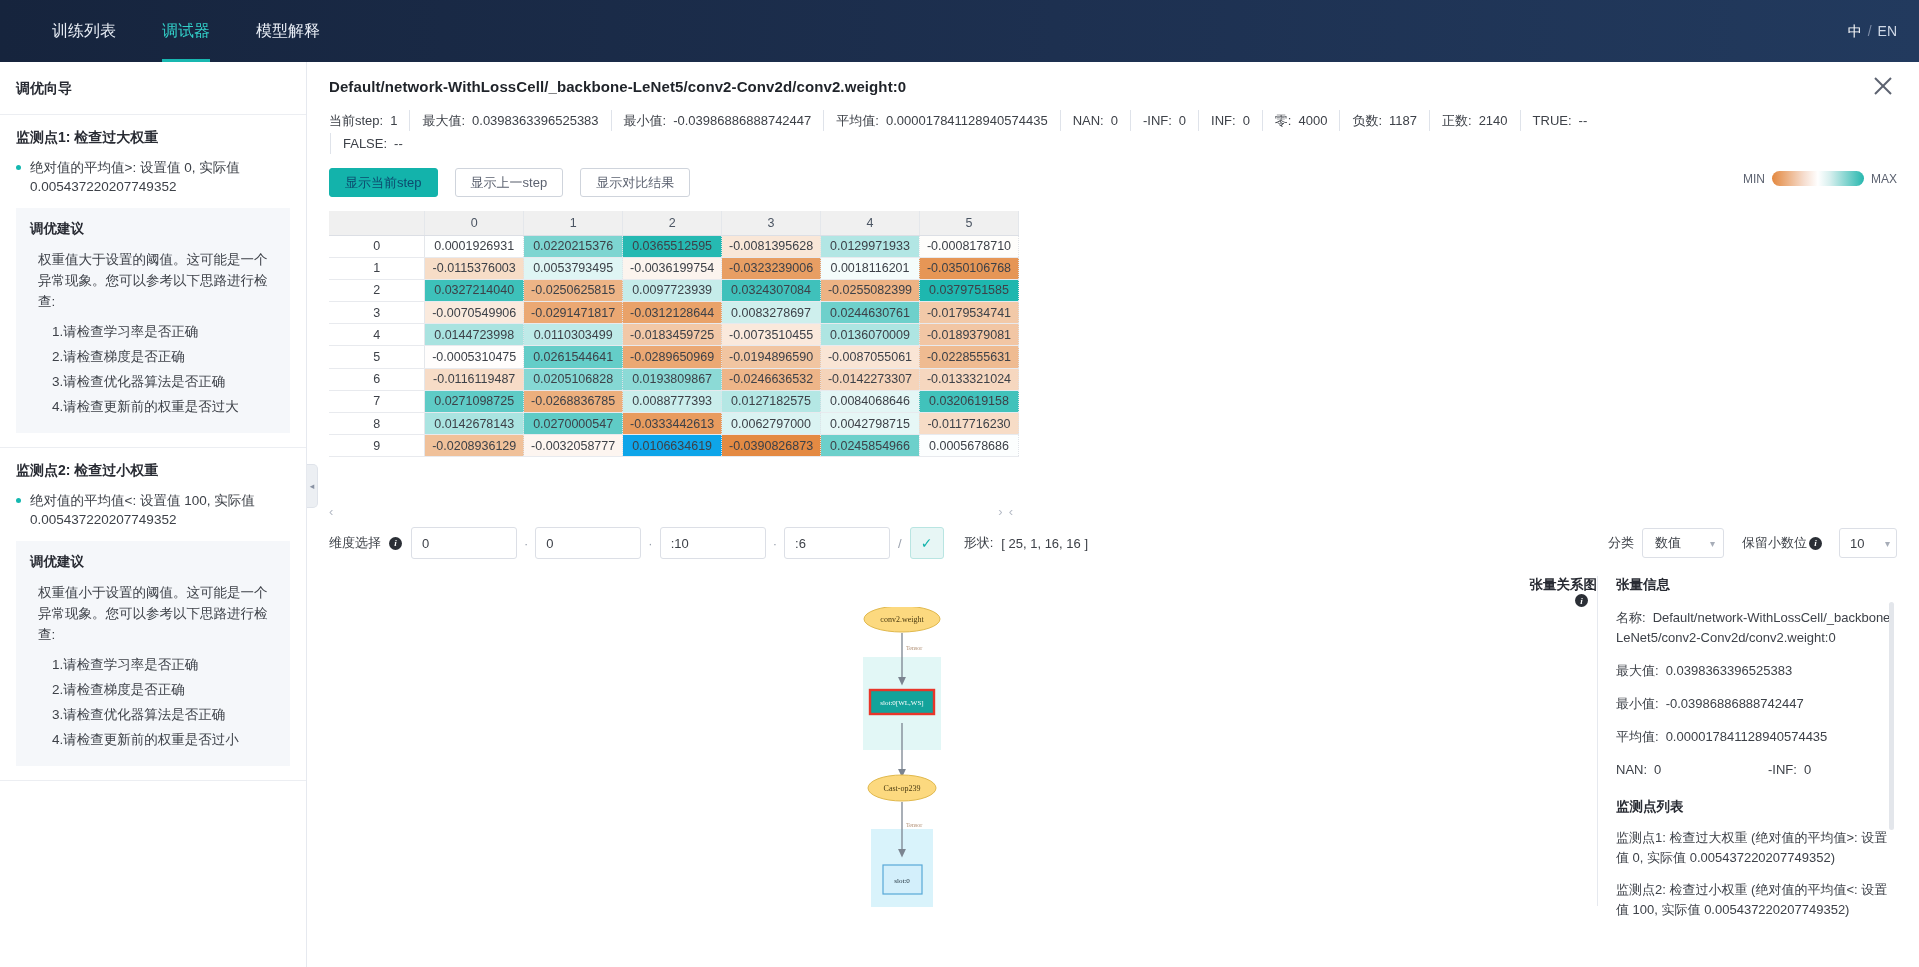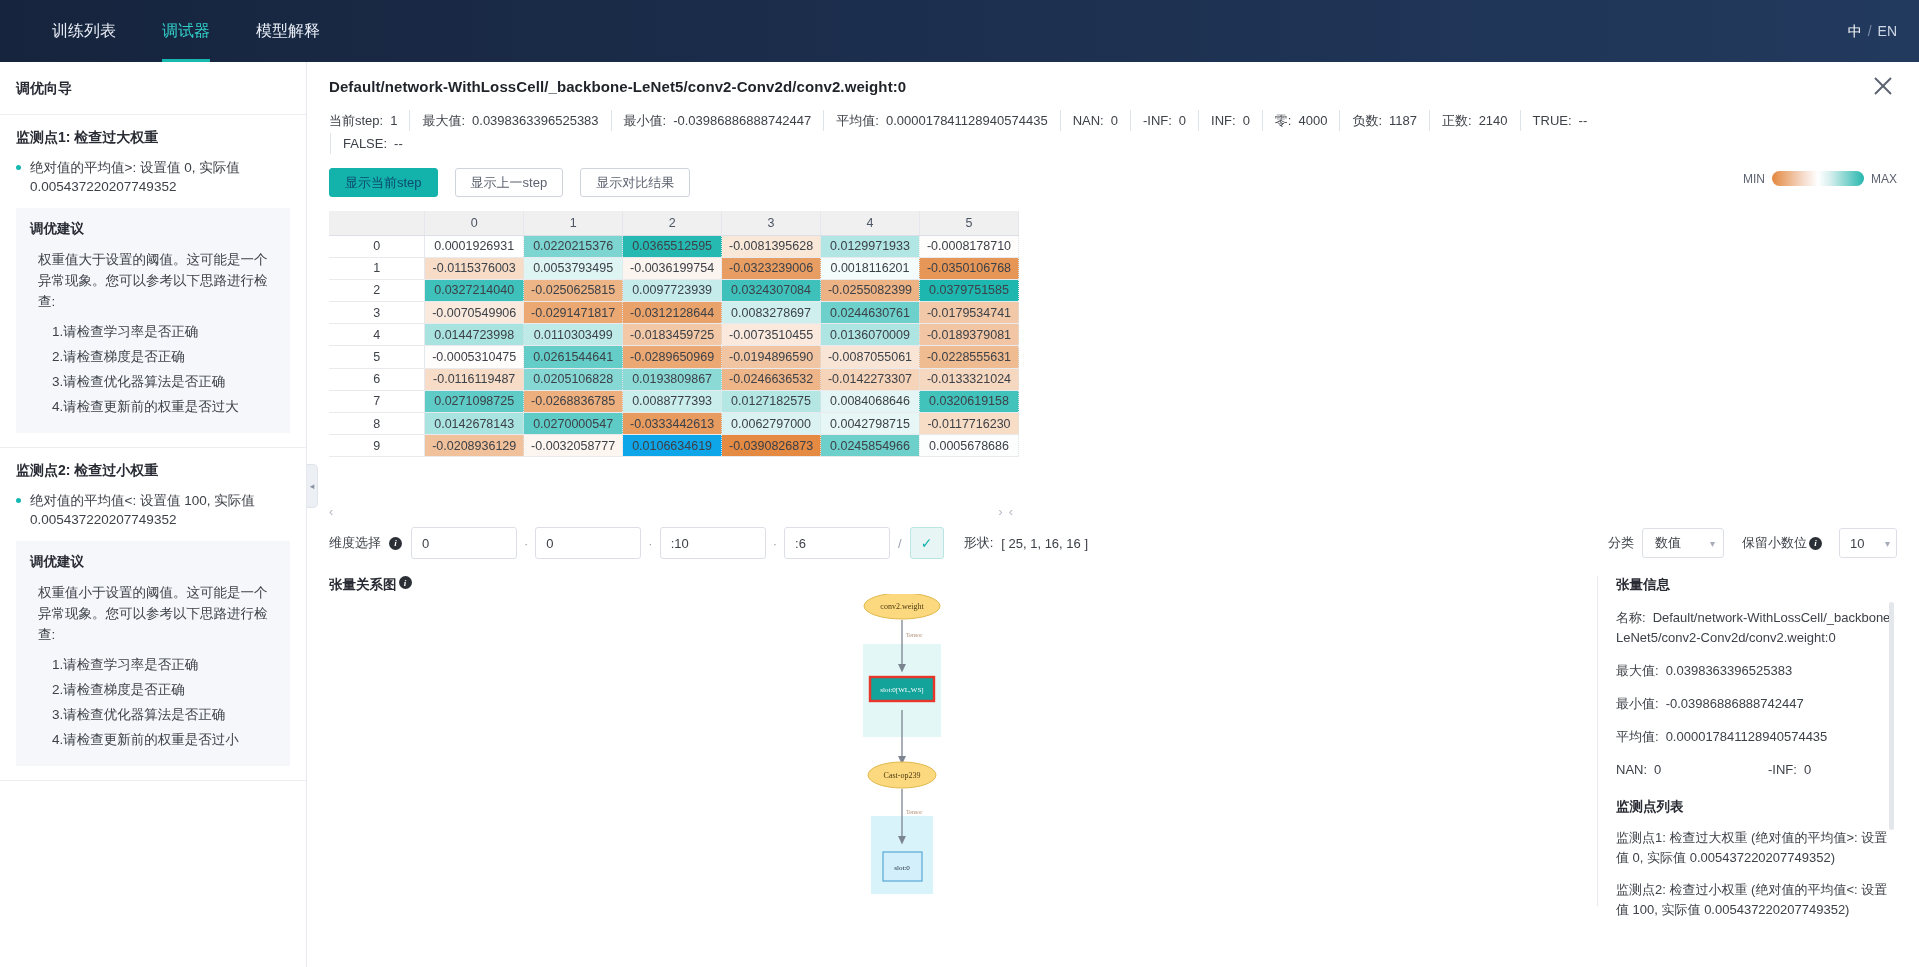--- a/index.html
+++ b/index.html
@@ -186,21 +186,21 @@
     display: inline-flex; align-items: center; justify-content: space-between;
     padding: 0 8px 0 12px; font-size: 13px; color: #3d4148; margin-left: 8px;
     background: #fff; cursor: pointer;
   }
   .sel.small { min-width: 58px; padding: 0 6px 0 10px; }
   .caret { color: #a7adb8; font-size: 10px; margin-left: 10px; }
 
   
   .graph-section { margin-top: 16px; display: flex; height: 330px; }
   .graph-left { flex: 1; position: relative; }
-  .graph-title-row { display: flex; align-items: flex-start; font-size: 13.5px; font-weight: bold; color: #282b33; }
+  .graph-title-row { display: flex; align-items: flex-end; font-size: 13.5px; font-weight: bold; color: #282b33; flex-direction: column; }
   .graph-canvas { position: relative; height: 300px; }
   .info-panel {
     width: 300px; min-width: 300px; border-left: 1px solid #e6e9ef;
     padding: 0 0 0 18px; position: relative;
   }
   .info-title { font-size: 13.5px; font-weight: bold; color: #282b33; margin-bottom: 14px; }
   .info-row { font-size: 13px; color: #3d4148; line-height: 20px; margin-bottom: 13px; word-break: break-all; }
   .info-row .k { color: #3d4148; }
   .info-row .v { color: #3d4148; margin-left: 7px; }
   .info-inline { display: flex; }

